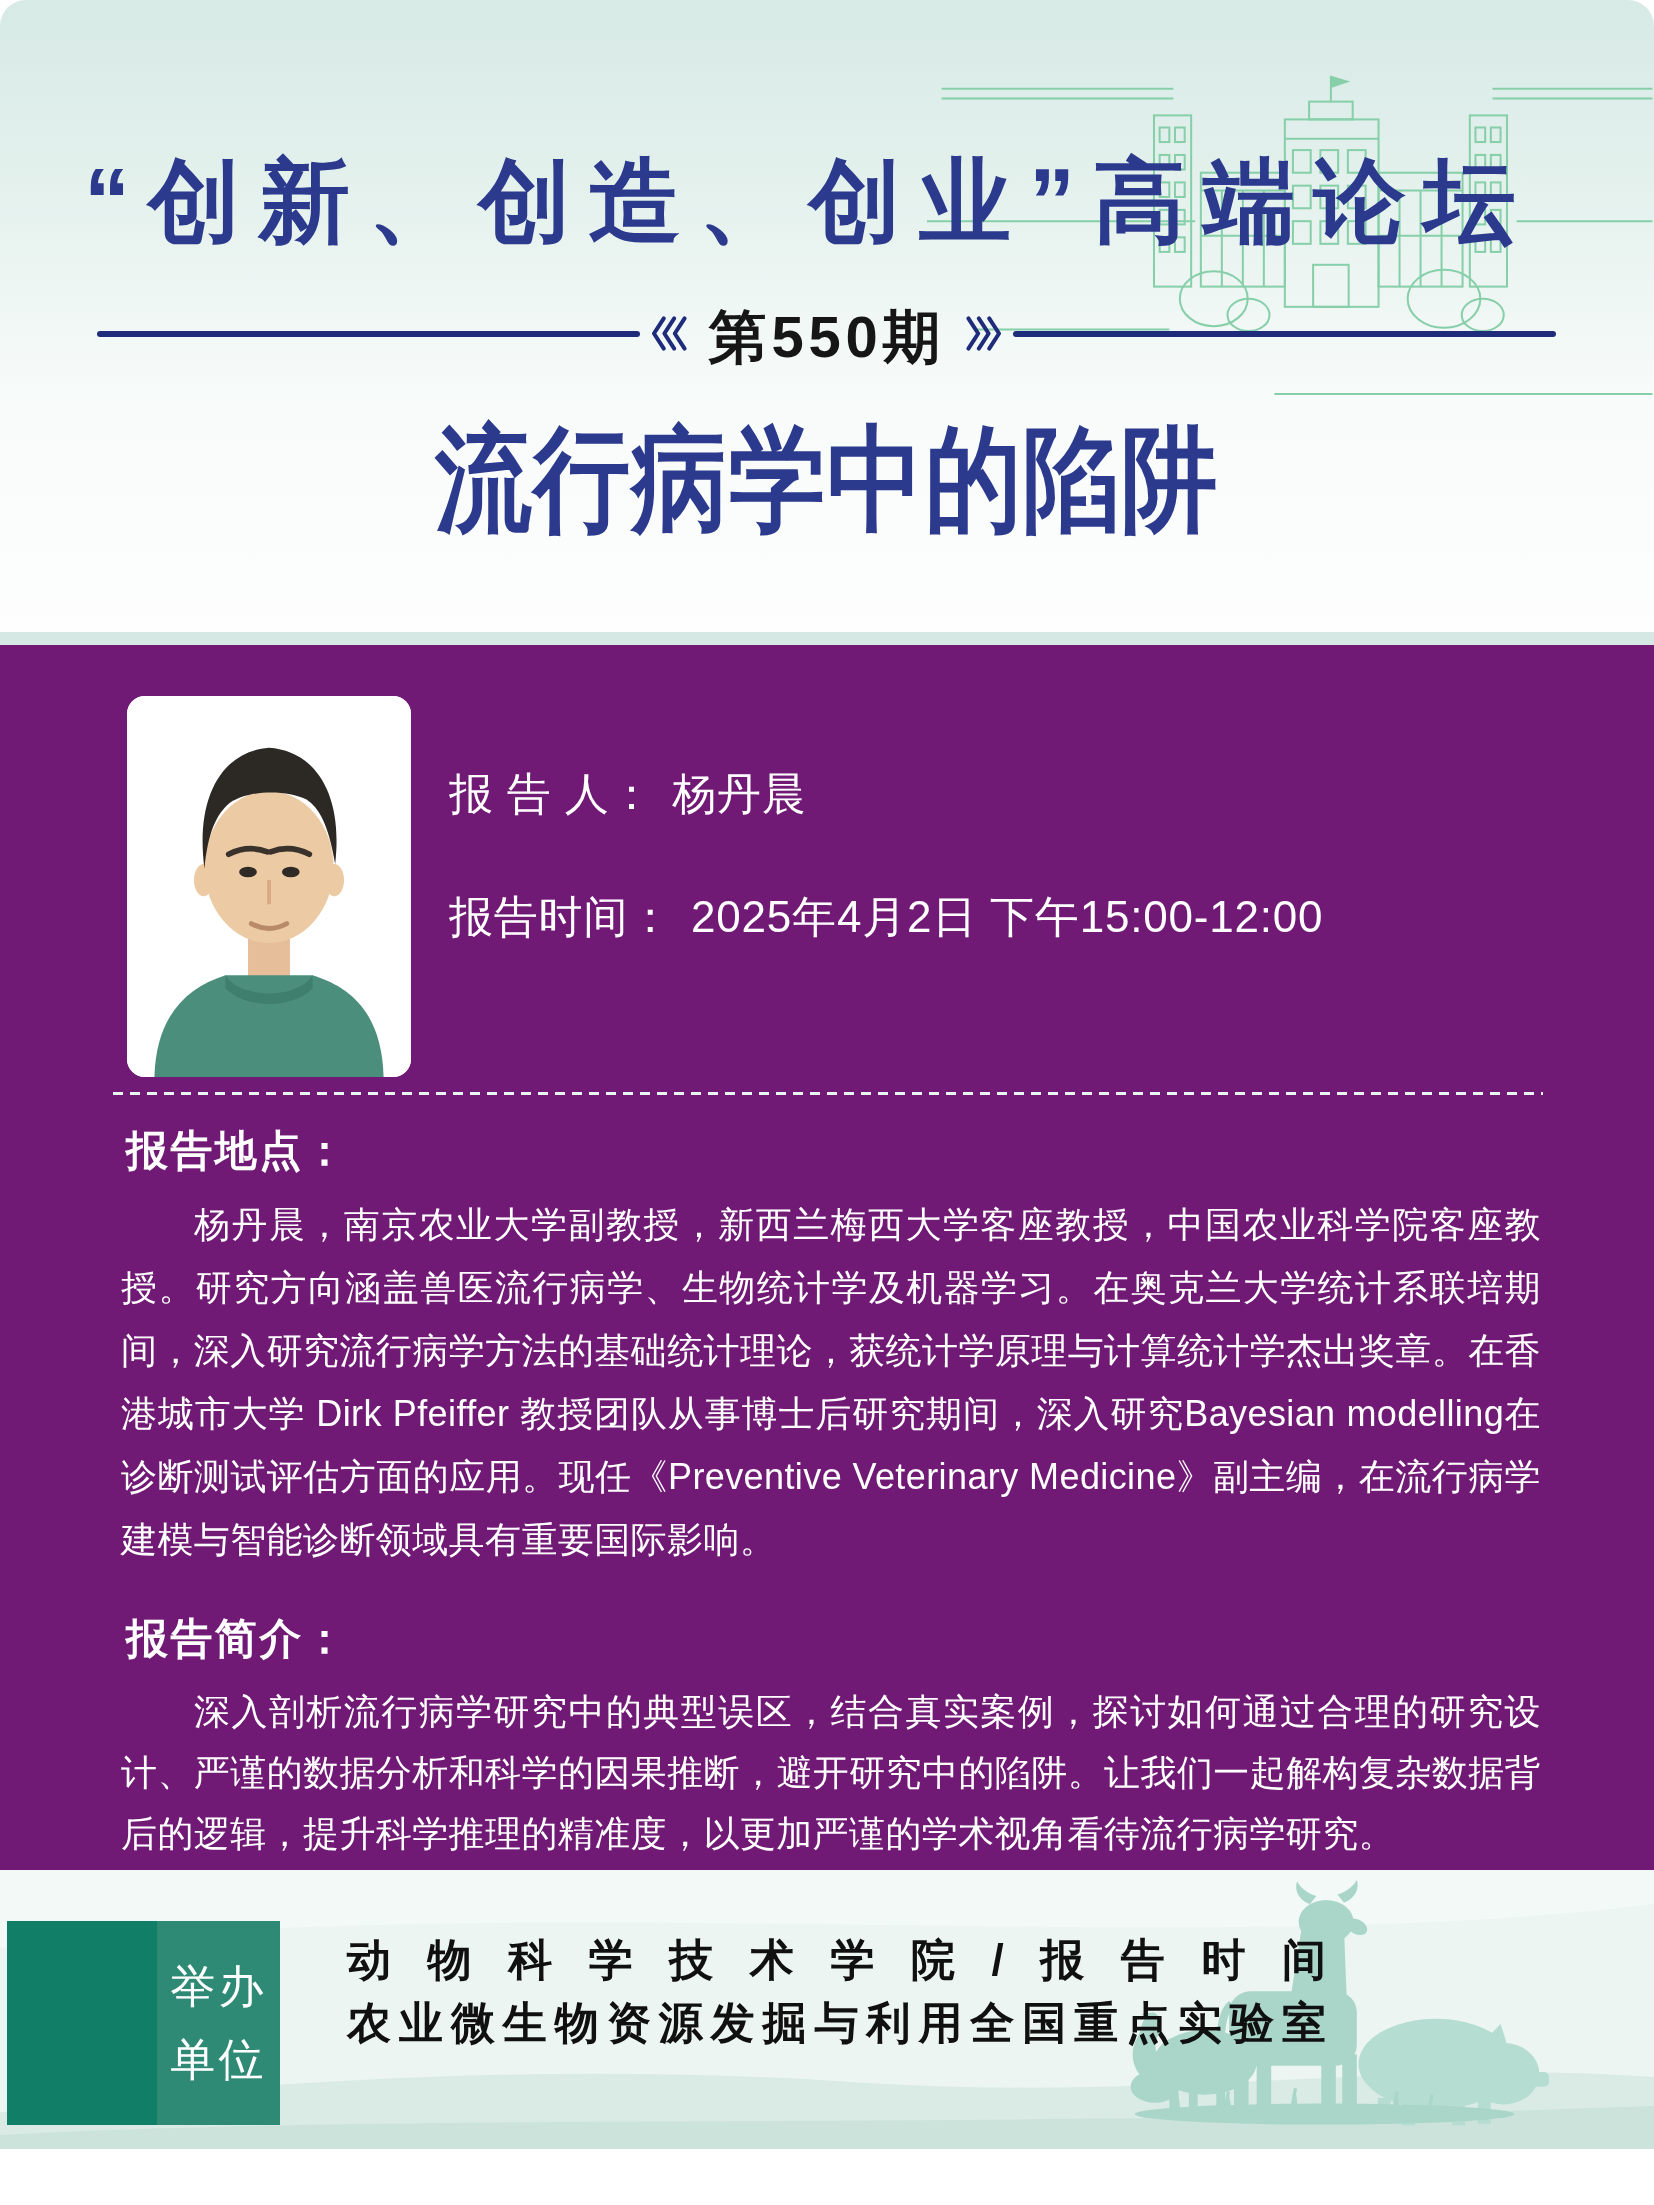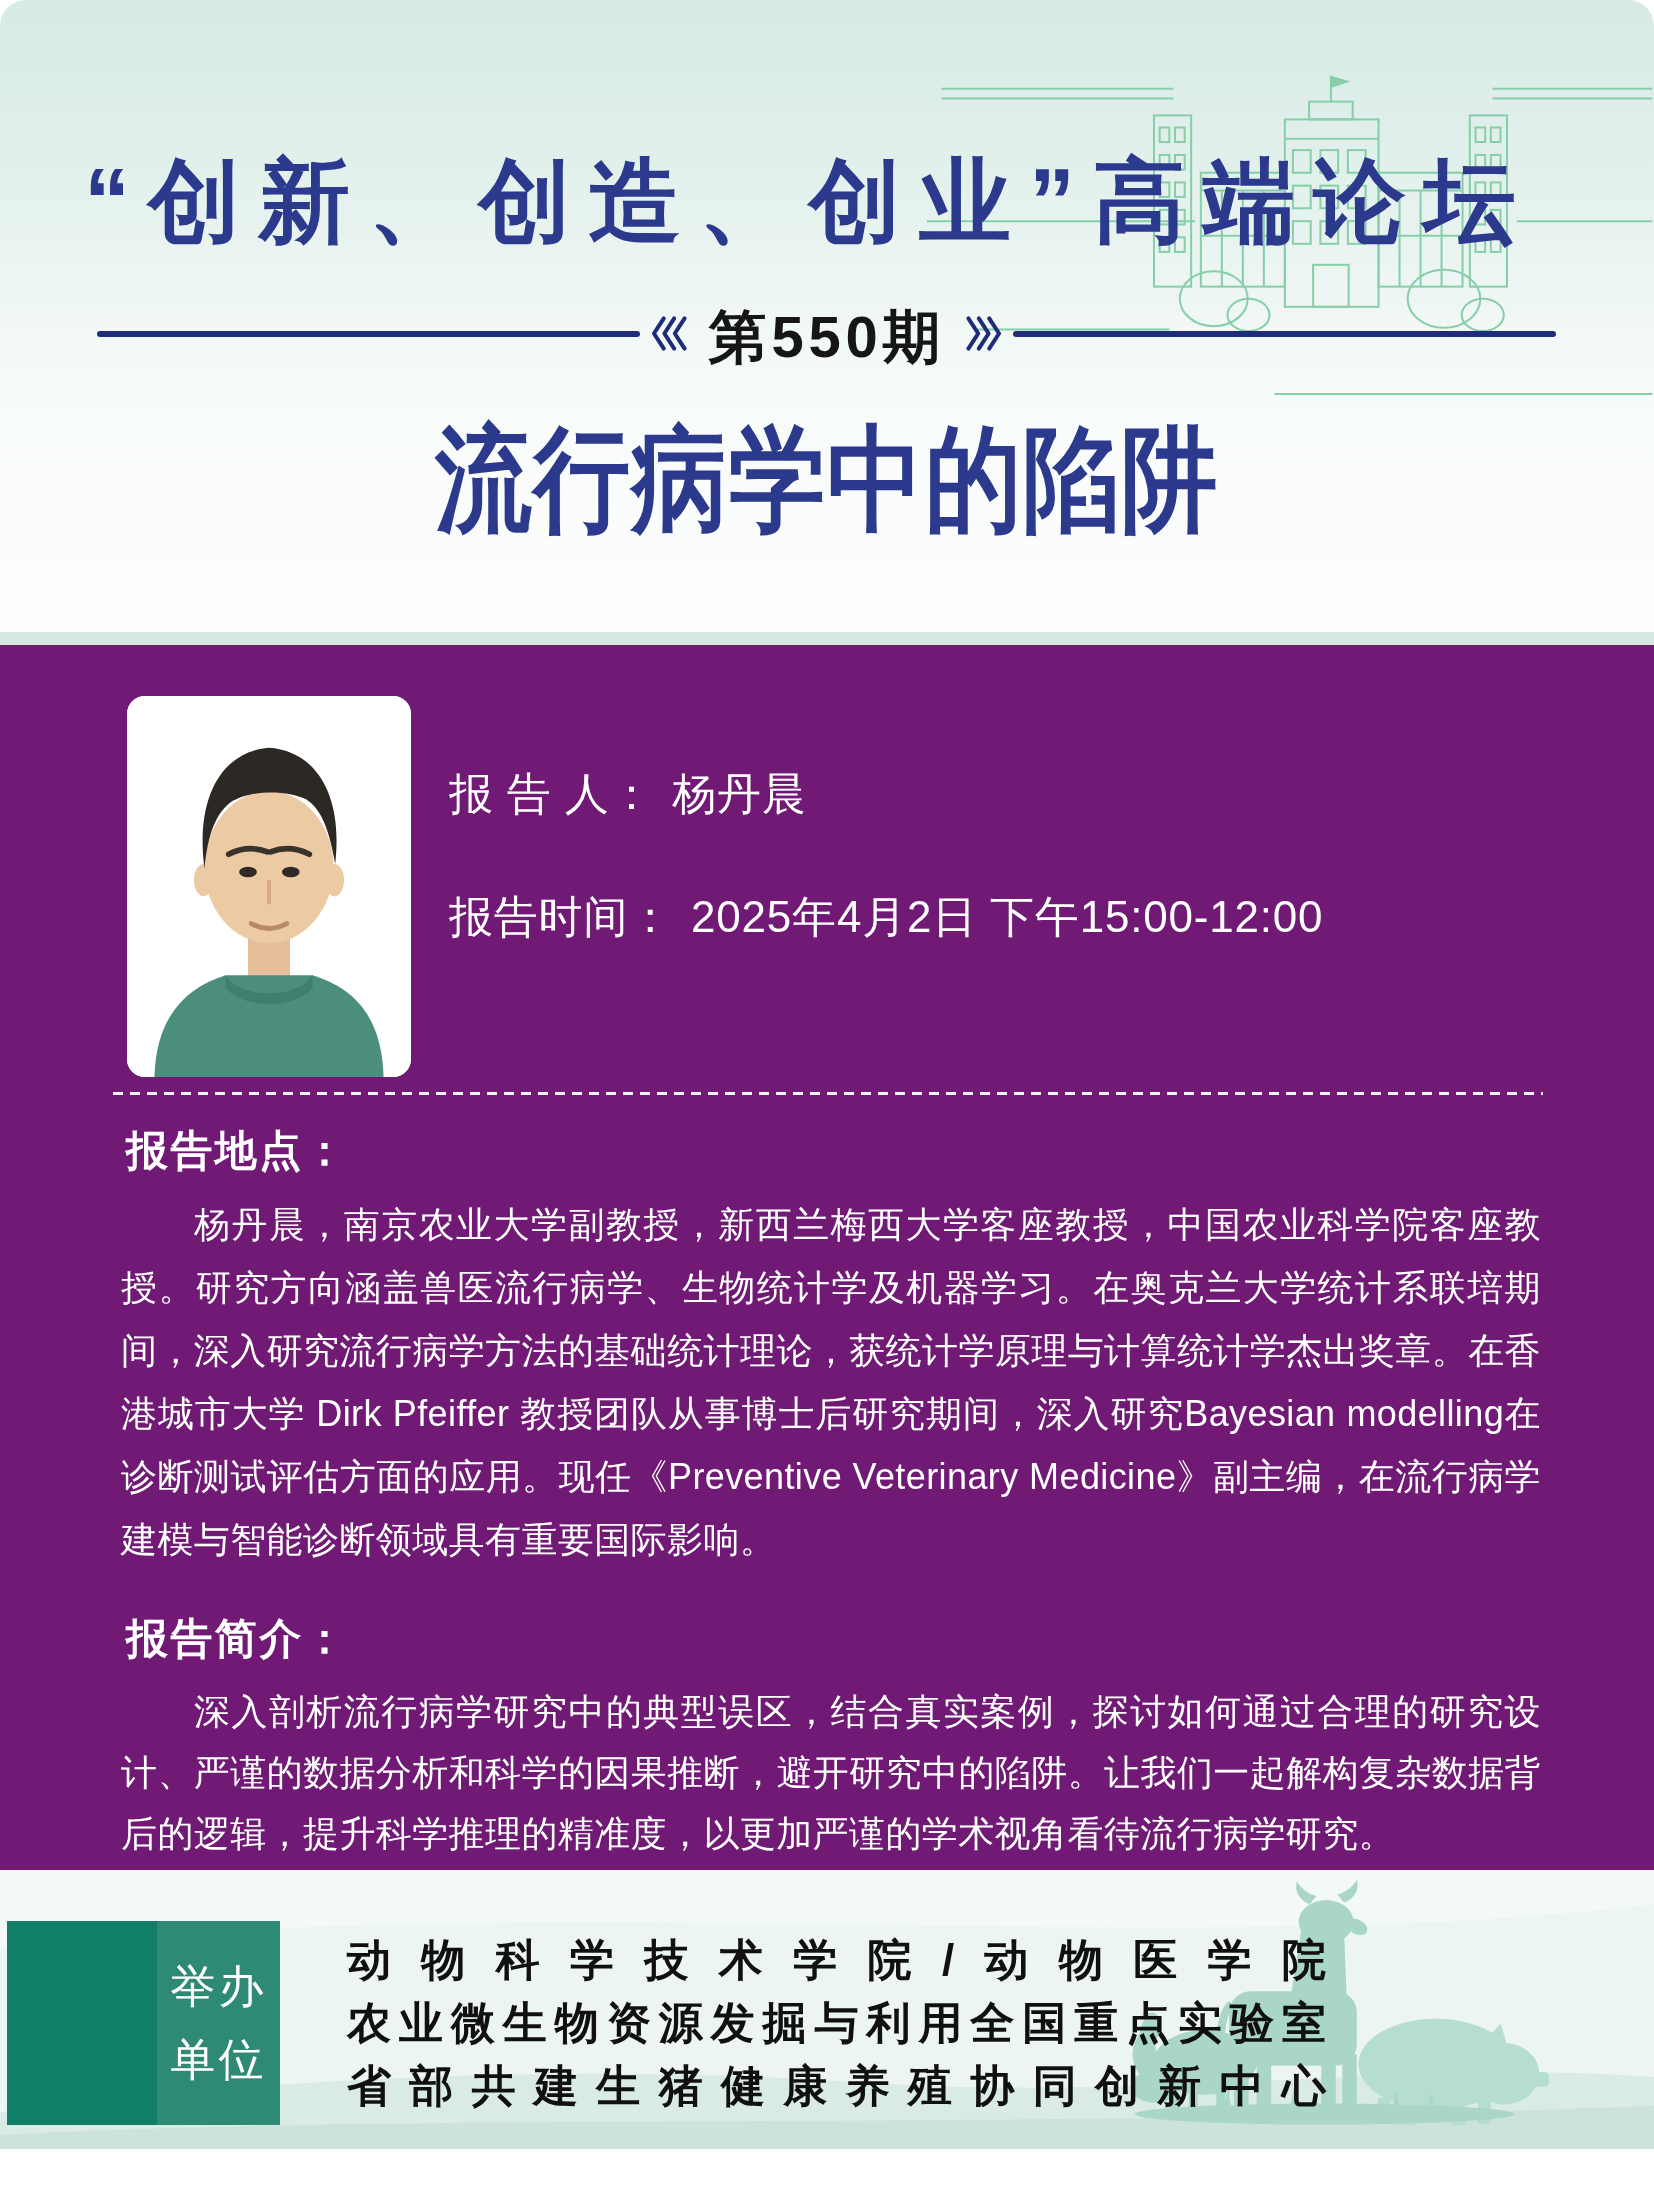--- a/index.html
+++ b/index.html
@@ -238,20 +238,19 @@
         </g>
       </g>
     </svg>
 
     <div class="block-dark"></div>
     <div class="block-label">
       <span>举办</span>
       <span>单位</span>
     </div>
     <div class="org-lines">
-      <div class="org-line">动物科学技术学院/动物医学院</div>
+      <div class="org-line">动物科学技术学院/报告时间</div>
       <div class="org-line">农业微生物资源发掘与利用全国重点实验室</div>
-      <div class="org-line">省部共建生猪健康养殖协同创新中心</div>
     </div>
   </div>
 
 </div>
 
 
 </body></html>

